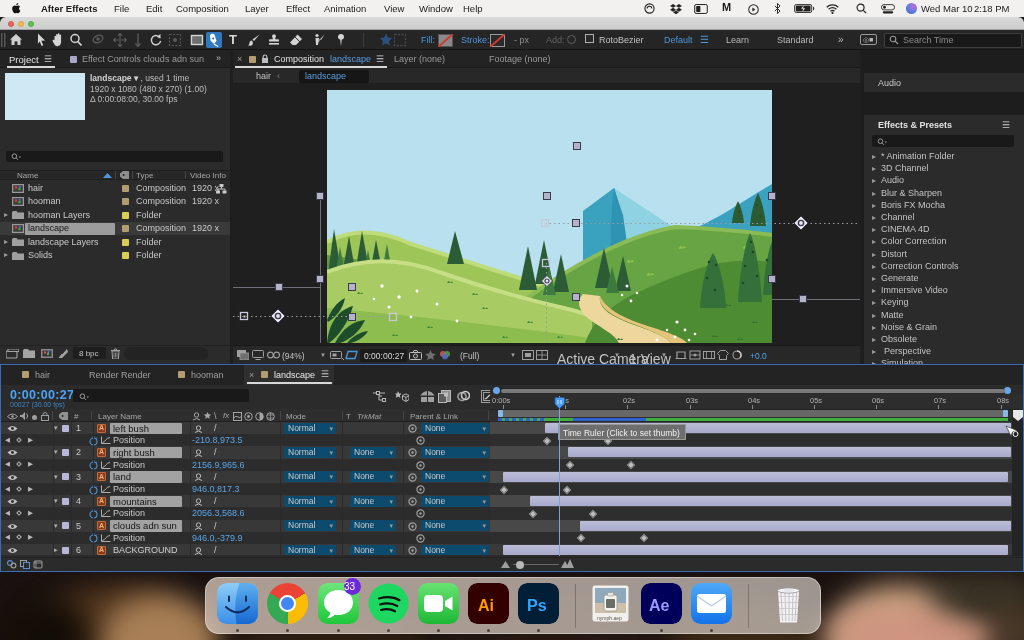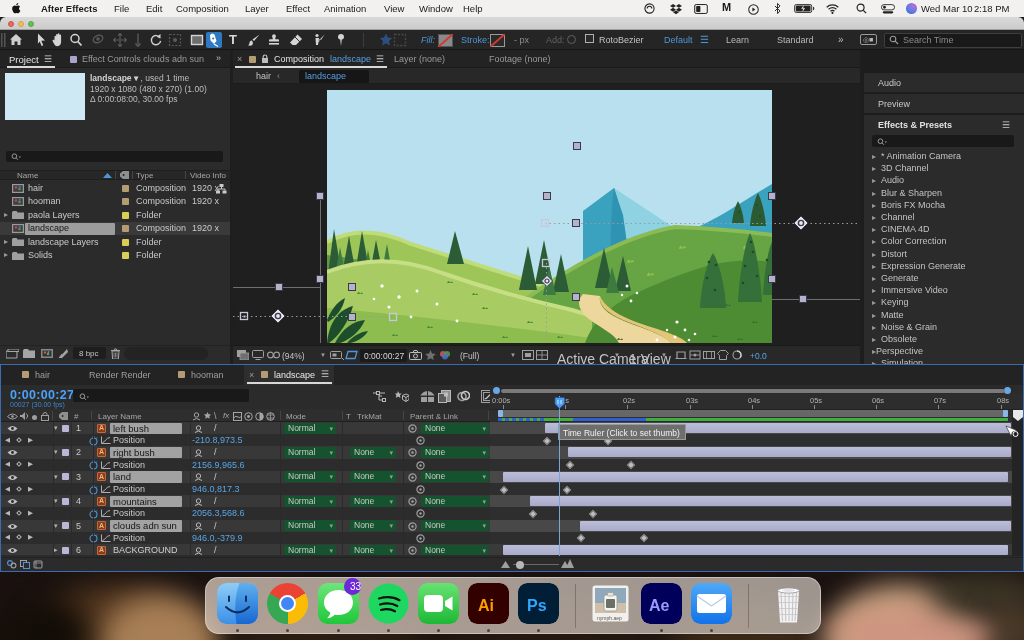--- a/index.html
+++ b/index.html
@@ -19,21 +19,21 @@
 
 #aetoolbar{left:0;top:30px;width:1024px;height:20px;background:#252525;border-bottom:1px solid #141414;}
 .tool{position:absolute;top:2px;width:16px;height:16px;}
 
 .panel{background:#2b2b2b;}
 .tabbar{background:#232323;}
 .txt{position:absolute;white-space:nowrap;}
 .blue{color:#5a9fe0;}
 .inputbox{background:#191919;border-radius:2px;}
 
-.dd{position:absolute;background:#14532d;border-radius:2px;color:#c9c9c9;font-size:8.5px;line-height:11px;padding-left:4px;}
+.dd{position:absolute;background:#0c4a6e;border-radius:2px;color:#c9c9c9;font-size:8.5px;line-height:11px;padding-left:4px;}
 .dd .ch{position:absolute;right:3px;top:0px;font-size:7px;color:#9a9a9a;}
 
 .lrow{position:absolute;left:0;width:489px;height:12.2px;background:#383838;}
 .prow{position:absolute;left:0;width:489px;height:12.2px;background:#2c2c2c;}
 .krowL{position:absolute;left:489px;width:533px;height:12.2px;background:#484848;}
 .krowP{position:absolute;left:489px;width:533px;height:12.2px;background:#2e2e2e;}
 .bar{position:absolute;height:10px;top:1px;background:linear-gradient(#bcbdd8,#a9aacb);border-radius:1px;}
 .kd{position:absolute;width:6px;height:6px;background:#bdbdbd;border:1px solid #707070;transform:rotate(45deg);}
 .chip{position:absolute;width:7px;height:7px;border-radius:1px;}
 .namehl{position:absolute;background:#a2a2a2;color:#161616;font-size:9.5px;line-height:11.5px;padding:0 3px;border-radius:1px;width:72px;}
@@ -211,21 +211,21 @@
 
   <div class="abs" style="left:363px;top:3px;width:1px;height:14px;background:#3d3d3d;"></div>
 
   <svg class="tool" style="left:378px" viewBox="0 0 16 16">
       <path d="M8 1.5 9.9 5.6 14.3 6.1 11 9.1 11.9 13.5 8 11.3 4.1 13.5 5 9.1 1.7 6.1 6.1 5.6z" fill="#2c507e"></path>
     </svg>
   <svg class="tool" style="left:392px" viewBox="0 0 16 16">
       <rect x="2.5" y="2.5" width="11" height="11" fill="none" stroke="#4a4a4a" stroke-width="1.3" stroke-dasharray="2 1.6"></rect>
     </svg>
 
-  <div class="txt" style="left:421px;top:5px;font-size:9px;color:#4d96d8;font-style:italic;">Fill:</div>
+  <div class="txt" style="left:421px;top:5px;font-size:9px;color:#4d96d8;">Fill:</div>
   <div class="abs" style="left:438px;top:3.5px;width:15px;height:13px;background:#8a8a8a;border:1.5px solid #555;"></div>
   <svg class="abs" style="left:438px;top:3.5px" width="15" height="13">
       <path d="M0 13 15 0" stroke="#d03a30" stroke-width="2"></path>
     </svg>
   <div class="txt" style="left:461px;top:5px;font-size:9px;color:#4d96d8;">Stroke:</div>
   <div class="abs" style="left:490px;top:3.5px;width:15px;height:13px;background:#2a2a2a;border:1.5px solid #9a9a9a;"></div>
   <svg class="abs" style="left:490px;top:3.5px" width="15" height="13">
       <path d="M0 13 15 0" stroke="#d03a30" stroke-width="2"></path>
     </svg>
   <div class="txt" style="left:514px;top:5px;font-size:9px;color:#8f8f8f;">- px</div>
@@ -317,21 +317,21 @@
       <div class="txt" style="left:28px;top:1px;">hooman</div>
       <div class="abs chip" style="left:122px;top:3px;background:#b39b72;"></div>
       <div class="txt" style="left:136px;top:1px;">Composition</div>
       <div class="txt" style="left:192px;top:1px;">1920 x</div>
     </div>
     <div class="abs" style="left:0;top:26.8px;width:230px;height:13px;">
       <div class="txt" style="left:4px;top:1px;color:#9a9a9a;font-size:8px;">▸</div>
       <svg class="abs" style="left:12px;top:2.5px" width="12" height="8" viewBox="0 0 12 8">
           <path d="M0 1.2 1 0h3.6l1 1.4H12V8H0z" fill="#9f9f9f"></path>
         </svg>
-      <div class="txt" style="left:28px;top:1px;">paola Layers</div>
+      <div class="txt" style="left:28px;top:1px;">hooman Layers</div>
       <div class="abs chip" style="left:122px;top:3px;background:#d9cd57;"></div>
       <div class="txt" style="left:136px;top:1px;">Folder</div>
     </div>
     <div class="abs" style="left:0;top:40.2px;width:230px;height:13px;background:#3a3a3a;">
       <svg class="abs" style="left:12px;top:2px" width="12" height="9" viewBox="0 0 12 9">
           <rect width="12" height="9" fill="#9a9a9a"></rect>
           <rect x="1.2" y="1.2" width="9.6" height="6.6" fill="#404040"></rect>
           <circle cx="4" cy="3.5" r="1.3" fill="#d04040"></circle>
           <circle cx="7.5" cy="5" r="1.3" fill="#40a040"></circle>
           <circle cx="7.8" cy="2.8" r="1.1" fill="#4070d0"></circle>
@@ -668,67 +668,64 @@
         <path d="M6 1a4 4 0 0 1 3 6.7" stroke="#cfcfcf" stroke-width="1.4" fill="none"></path>
       </svg>
     <div class="txt" style="left:517px;top:5px;font-size:8.5px;color:#58a5e8;">+0.0</div>
   </div>
 </div>
 
 <div class="abs" id="rightstack" style="left:862px;top:50px;width:162px;height:314px;background:#1d1d1d;font-size:9px;">
   <div class="abs panel" style="left:2px;top:23px;width:160px;height:19px;">
       <div class="txt" style="left:14px;top:5px;color:#c9c9c9;">Audio</div>
     </div>
-  <div class="abs panel" style="left:2px;top:44px;width:160px;height:19px;">
-      <div class="txt" style="left:14px;top:5px;color:#c9c9c9;">Preview</div>
-    </div>
   <div class="abs panel" style="left:2px;top:65px;width:160px;height:249px;">
     <div class="txt" style="left:14px;top:5px;color:#e2e2e2;font-weight:bold;">Effects &amp; Presets</div>
     <div class="txt" style="left:138px;top:4.5px;color:#cfcfcf;">☰</div>
     <div class="abs inputbox" style="left:8px;top:20px;width:142px;height:12px;"></div>
     <svg class="abs" style="left:13px;top:23px" width="10" height="8" viewBox="0 0 10 8">
         <circle cx="3.4" cy="3.2" r="2.3" fill="none" stroke="#9a9a9a" stroke-width="1"></circle>
         <path d="M5.1 4.9 7 6.8" stroke="#9a9a9a" stroke-width="1"></path>
         <path d="M7.6 3.5 10 3.5 8.8 5z" fill="#9a9a9a"></path>
       </svg>
     <div id="fxlist" class="abs" style="left:0;top:36px;width:160px;height:213px;color:#c3c3c3;overflow:hidden;">
       <div class="txt" style="left:8px;top:1.0px;color:#9a9a9a;font-size:8px;">▸</div>
-        <div class="txt" style="left:17px;top:0.0px;">* Animation Camera</div>
+        <div class="txt" style="left:17px;top:0.0px;">* Animation Folder</div>
       <div class="txt" style="left:8px;top:13.2px;color:#9a9a9a;font-size:8px;">▸</div>
         <div class="txt" style="left:17px;top:12.2px;">3D Channel</div>
       <div class="txt" style="left:8px;top:25.4px;color:#9a9a9a;font-size:8px;">▸</div>
         <div class="txt" style="left:17px;top:24.4px;">Audio</div>
       <div class="txt" style="left:8px;top:37.6px;color:#9a9a9a;font-size:8px;">▸</div>
         <div class="txt" style="left:17px;top:36.6px;">Blur &amp; Sharpen</div>
       <div class="txt" style="left:8px;top:49.8px;color:#9a9a9a;font-size:8px;">▸</div>
         <div class="txt" style="left:17px;top:48.8px;">Boris FX Mocha</div>
       <div class="txt" style="left:8px;top:62.0px;color:#9a9a9a;font-size:8px;">▸</div>
         <div class="txt" style="left:17px;top:61.0px;">Channel</div>
       <div class="txt" style="left:8px;top:74.2px;color:#9a9a9a;font-size:8px;">▸</div>
         <div class="txt" style="left:17px;top:73.2px;">CINEMA 4D</div>
       <div class="txt" style="left:8px;top:86.4px;color:#9a9a9a;font-size:8px;">▸</div>
         <div class="txt" style="left:17px;top:85.4px;">Color Correction</div>
       <div class="txt" style="left:8px;top:98.6px;color:#9a9a9a;font-size:8px;">▸</div>
         <div class="txt" style="left:17px;top:97.6px;">Distort</div>
       <div class="txt" style="left:8px;top:110.8px;color:#9a9a9a;font-size:8px;">▸</div>
-        <div class="txt" style="left:17px;top:109.8px;">Expression Generate</div>
+        <div class="txt" style="left:17px;top:109.8px;">Correction Controls</div>
       <div class="txt" style="left:8px;top:123.0px;color:#9a9a9a;font-size:8px;">▸</div>
         <div class="txt" style="left:17px;top:122.0px;text-align:right;">Generate</div>
       <div class="txt" style="left:8px;top:135.2px;color:#9a9a9a;font-size:8px;">▸</div>
         <div class="txt" style="left:17px;top:134.2px;">Immersive Video</div>
       <div class="txt" style="left:8px;top:147.4px;color:#9a9a9a;font-size:8px;">▸</div>
         <div class="txt" style="left:17px;top:146.4px;">Keying</div>
       <div class="txt" style="left:8px;top:159.6px;color:#9a9a9a;font-size:8px;">▸</div>
         <div class="txt" style="left:17px;top:158.6px;">Matte</div>
       <div class="txt" style="left:8px;top:171.8px;color:#9a9a9a;font-size:8px;">▸</div>
         <div class="txt" style="left:17px;top:170.8px;">Noise &amp; Grain</div>
       <div class="txt" style="left:8px;top:184.0px;color:#9a9a9a;font-size:8px;">▸</div>
         <div class="txt" style="left:17px;top:183.0px;">Obsolete</div>
       <div class="txt" style="left:8px;top:196.2px;color:#9a9a9a;font-size:8px;">▸</div>
-        <div class="txt" style="left:12px;top:195.2px;text-align:right;">Perspective</div>
+        <div class="txt" style="left:20px;top:195.2px;text-align:right;">Perspective</div>
       <div class="txt" style="left:8px;top:208.4px;color:#9a9a9a;font-size:8px;">▸</div>
         <div class="txt" style="left:17px;top:207.4px;">Simulation</div>
     </div>
   </div>
 </div>
 
 <div class="abs" id="timeline" style="left:0;top:364px;width:1024px;height:208px;background:#2b2b2b;border:1px solid #3a6cb4;">
   <div class="abs" style="left:0;top:0;width:1022px;height:206px;overflow:hidden;" id="tlinner">
     
     <div class="abs tabbar" style="left:0;top:0;width:1022px;height:20px;"></div>
@@ -840,21 +837,21 @@
         <path d="M4.5 0.7A3.8 3.8 0 0 1 4.5 8.3z" fill="#a5a5a5"></path>
       </svg>
     <svg class="abs" style="left:265px;top:46.5px" width="9" height="9" viewBox="0 0 9 9">
         <circle cx="4.5" cy="4.5" r="3.8" fill="none" stroke="#a5a5a5"></circle>
         <path d="M1 3h7M1 6h7M4.5 0.7v7.6" stroke="#a5a5a5" stroke-width="0.7" fill="none"></path>
       </svg>
     <div class="sep" style="left:279px;top:46px;height:9px;"></div>
     <div class="txt" style="left:285px;top:47px;font-size:8px;color:#a5a5a5;">Mode</div>
     <div class="sep" style="left:341px;top:46px;height:9px;"></div>
     <div class="txt" style="left:345px;top:47px;font-size:8px;color:#a5a5a5;">T</div>
-    <div class="txt" style="left:356px;top:47px;font-size:8px;color:#a5a5a5;">TrkMat</div>
+    <div class="txt" style="left:356px;top:47px;font-size:8px;color:#a5a5a5;font-style:italic;">TrkMat</div>
     <div class="sep" style="left:402px;top:46px;height:9px;"></div>
     <div class="txt" style="left:409px;top:47px;font-size:8px;color:#a5a5a5;">Parent &amp; Link</div>
     <div class="sep" style="left:487px;top:46px;height:9px;"></div>
     
     <div class="lrow" style="top:57.0px;"></div>
     <div class="prow" style="top:69.2px;"></div>
     <div class="krowL" style="top:57.0px;"></div>
     <div class="krowP" style="top:69.2px;"></div>
     <svg class="abs" style="left:6px;top:60.0px" width="11" height="7" viewBox="0 0 11 7">
         <path d="M0.5 3.5 Q5.5 -1.5 10.5 3.5 Q5.5 8.5 0.5 3.5z" fill="#c0c0c0"></path>
@@ -1243,21 +1240,21 @@
         <path d="M10.5 13.5 L30.5 13.5"></path>
         <path d="M11 19.5 L30 19.5"></path>
         <path d="M11.4 25.5 L29.6 25.5"></path>
         <path d="M11.8 31.5 L29.2 31.5"></path>
       </g>
       <ellipse cx="20.5" cy="7.5" rx="10.8" ry="2.6" fill="#fdfdfe"></ellipse>
       <ellipse cx="20.5" cy="7.5" rx="10.8" ry="2.6" fill="none" stroke="#9a9aa0" stroke-width="0.9"></ellipse>
       <ellipse cx="20.5" cy="7.5" rx="6.5" ry="1.4" fill="#e3e3e8"></ellipse>
     </svg>
 
-  <div class="abs" style="left:344px;top:578px;width:17px;height:17px;border-radius:50%;background:#6d28d9;color:#fff;font-size:10px;text-align:right;line-height:17px;">33</div>
+  <div class="abs" style="left:344px;top:578px;width:17px;height:17px;border-radius:50%;background:#6d28d9;color:#fff;font-size:10px;text-align:left;line-height:17px;">33</div>
 
   <div class="ddot" style="left:236px;"></div>
   <div class="ddot" style="left:286px;"></div>
   <div class="ddot" style="left:337px;"></div>
   <div class="ddot" style="left:387px;"></div>
   <div class="ddot" style="left:437px;"></div>
   <div class="ddot" style="left:487px;"></div>
   <div class="ddot" style="left:537px;"></div>
   <div class="ddot" style="left:660px;"></div>
   <div class="ddot" style="left:710px;"></div>

